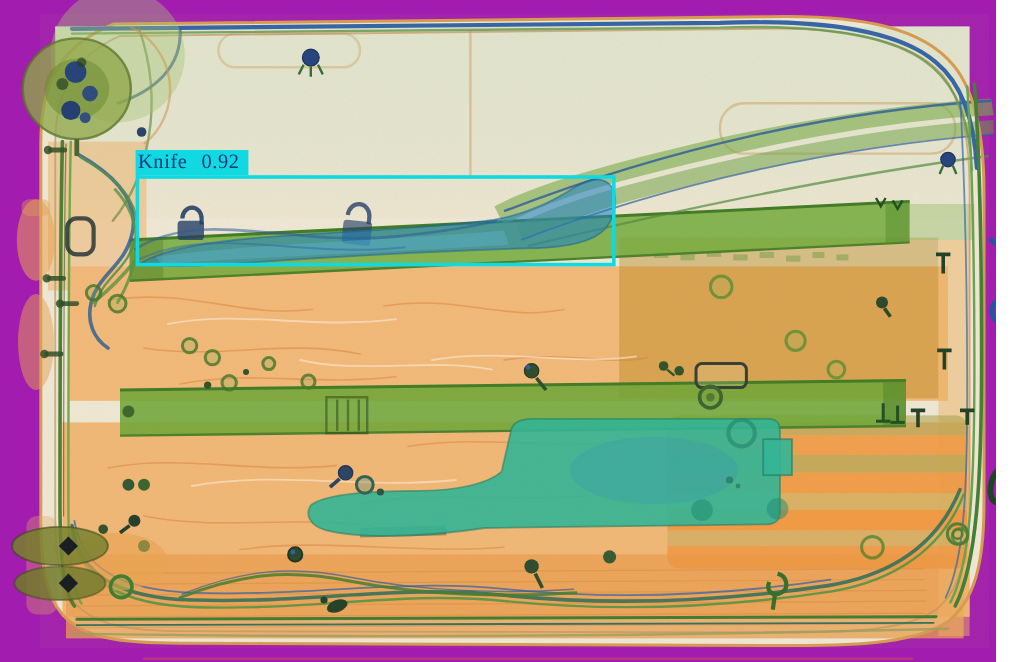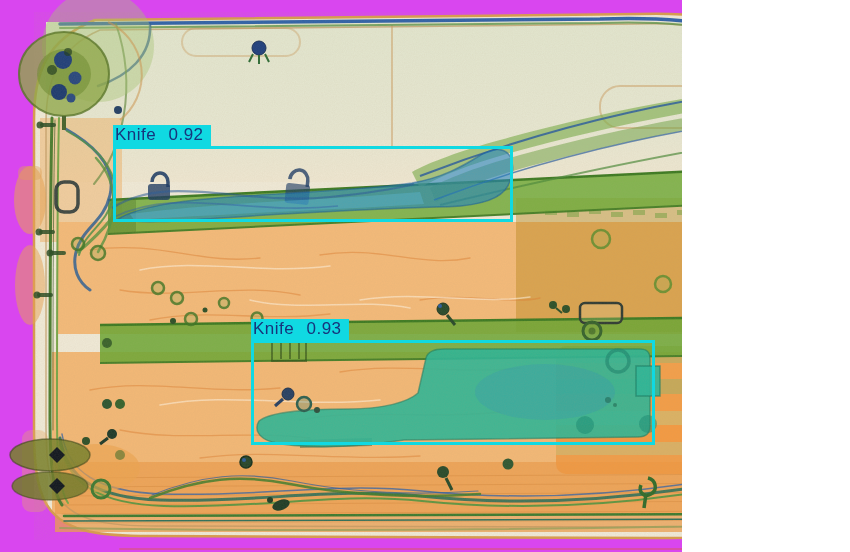--- a/index.html
+++ b/index.html
@@ -1,18 +1,18 @@
 <!DOCTYPE html>
 <html><head>
 <meta charset="utf-8">
 <style>
   html,body{margin:0;padding:0;background:#ffffff;}
   #stage{
-    position:relative;width:682px;height:552px;overflow:hidden;
-    background:#d946ef;font-family:Liberation Sans, sans-serif;
+    position:relative;width:830px;height:552px;overflow:hidden;
+    background:#a21caf;font-family:Liberation Serif, serif;
   }
   #scene{position:absolute;left:0;top:0;}
   #det-overlay{position:absolute;left:0;top:0;width:850px;height:552px;pointer-events:none;}
   .det-box{
     position:absolute;box-sizing:border-box;
     border:3px solid #10d9e2;
   }
   .det-label{
     position:absolute;left:-3px;bottom:100%;margin-bottom:3px;
     background:#10d9e2;color:#17357c;
@@ -356,18 +356,15 @@
     <circle cx="107" cy="343" r="5" fill="rgba(40,80,35,0.8)"></circle>
   </g>
 
   <rect x="34" y="12" width="790" height="528" filter="url(#grain)" opacity="0.5"></rect>
 </svg>
 
 <div id="det-overlay">
       <div class="det-box" style="left: 113px; top: 146px; width: 400px; height: 76px; border-color: rgb(16, 217, 226);">
         <div class="det-label" style="background: rgb(16, 217, 226); color: rgb(23, 53, 124);">Knife 0.92</div>
       </div>
-      <div class="det-box" style="left: 251px; top: 340px; width: 404px; height: 105px; border-color: rgb(16, 217, 226);">
-        <div class="det-label" style="background: rgb(16, 217, 226); color: rgb(23, 53, 124);">Knife 0.93</div>
-      </div>
     </div>
 
 </div>
 
 </body></html>

